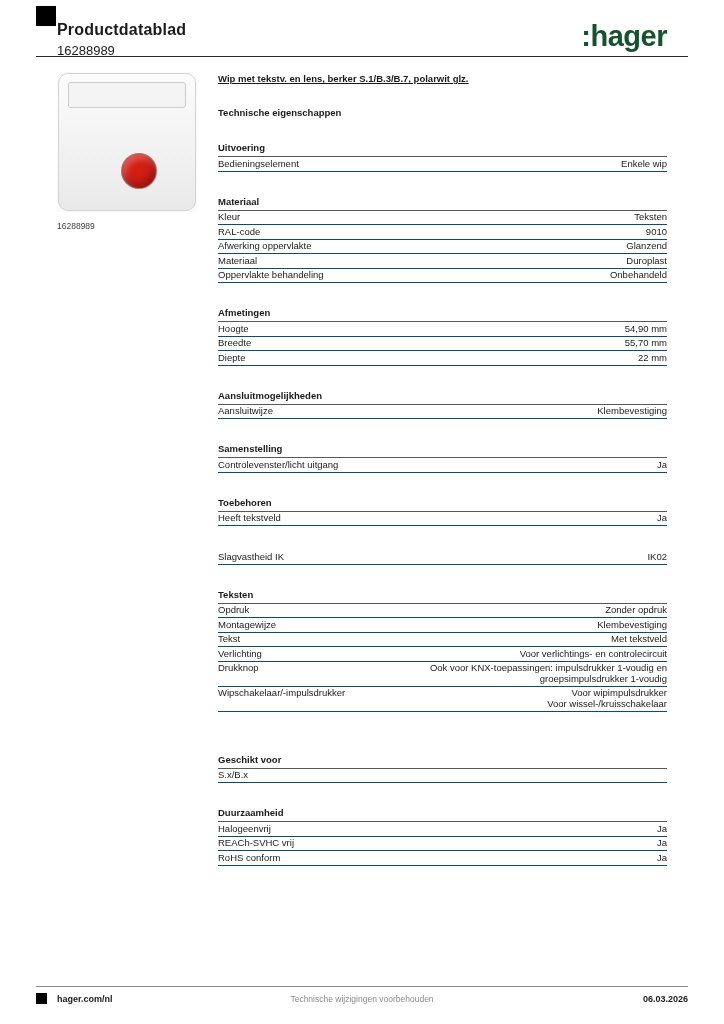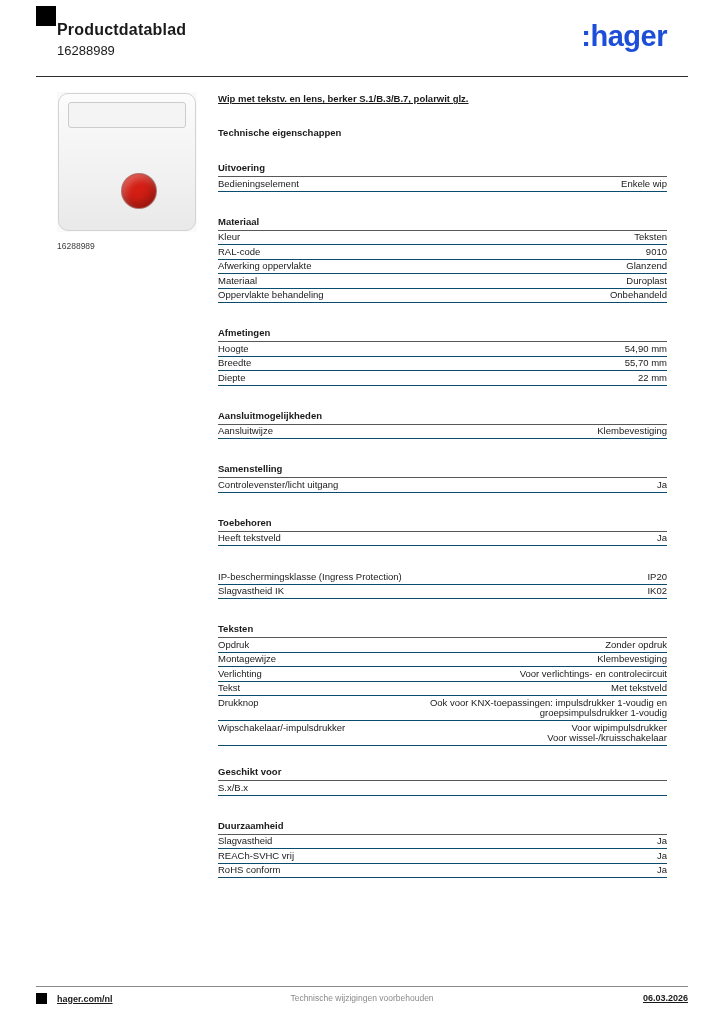--- a/index.html
+++ b/index.html
@@ -7,21 +7,21 @@
   body {
     width: 724px; height: 1024px;
     position: relative;
     overflow: hidden;
     font-family: "Liberation Sans", sans-serif;
     font-size: 9.5px;
     color: #1a1a1a;
   }
 
   
-  .header { position: relative; height: 77px; }
+  .header { position: relative; height: 57px; }
   .corner-square {
     position: absolute; left: 36px; top: 6px;
     width: 20px; height: 20px; background: #000;
   }
   .doc-title {
     position: absolute; left: 57px; top: 21px;
     font-size: 16px; font-weight: bold; letter-spacing: 0.2px;
   }
   .doc-number {
     position: absolute; left: 57px; top: 43px;
@@ -65,21 +65,21 @@
       inset 3px 5px 7px rgba(255,255,255,.28),
       0 0 0 1px rgba(120,12,6,.55);
   }
   .image-caption { margin-top: 9px; font-size: 8.5px; color: #3c3c3c; }
 
   .right-col { flex: 1 1 auto; min-width: 0; }
   .description { font-weight: bold; line-height: 13px; text-decoration: underline; }
   .specs-heading { font-weight: bold; margin-top: 22px; line-height: 11px; }
 
   .section { margin-top: 24px; }
-  .section.extra-gap { margin-top: 20px; }
+  .section.extra-gap { margin-top: 42px; }
   .section-title {
     font-weight: bold; line-height: 11px;
     padding-bottom: 3px;
     border-bottom: 1px solid #58585a;
   }
   .row {
     display: flex; justify-content: space-between; align-items: flex-start;
     border-bottom: 1px solid #0c4a6e;
     padding: 1.5px 0;
   }
@@ -90,42 +90,42 @@
   }
 
   
   .footer {
     position: absolute; left: 36px; right: 36px; top: 986px;
     border-top: 1px solid #8a8a8a;
     padding-top: 6px;
   }
   .footer-inner {
     position: relative;
-    display: flex; justify-content: space-between; text-decoration: underline;
+    display: flex; align-items: center; justify-content: space-between;
   }
   .footer-square {
     width: 11px; height: 11px; background: #000;
     margin-right: 10px; flex: 0 0 11px;
   }
   .footer-left { display: flex; align-items: center; }
   .footer-site { font-weight: bold; font-size: 9px; }
   .footer-notice {
     position: absolute; left: 50%; transform: translateX(-50%);
     font-size: 8.5px; color: #8a8a8a; white-space: nowrap;
   }
   .footer-date { font-weight: bold; font-size: 9px; }
 </style>
 </head>
 <body>
 
 <div class="header">
   <div class="corner-square"></div>
   <div class="doc-title">Productdatablad</div>
   <div class="doc-number">16288989</div>
-  <div class="brand" style="color: #1d4ed8;">:hager</div>
+  <div class="brand" style="color: #14532d;">:hager</div>
   <div class="header-rule"></div>
 </div>
 
 <div class="content">
   <div class="left-col">
     <div class="product-photo">
       <div class="switch-plate">
         <div class="label-strip"></div>
         <div class="red-button" style="background-color: rgb(210, 30, 20);"></div>
       </div>
@@ -198,45 +198,41 @@
         </div>
         <div class="section">
           <div class="section-title">Toebehoren</div>
           <div class="row">
             <div class="label">Heeft tekstveld</div>
             <div class="value">Ja</div>
           </div>
         </div>
         <div class="section">
           <div class="row">
-            <div class="label">IP-beschermingsklasse (Ingress Protection)</div>
-            <div class="value">IP20</div>
-          </div>
-          <div class="row">
             <div class="label">Slagvastheid IK</div>
             <div class="value">IK02</div>
           </div>
         </div>
         <div class="section">
           <div class="section-title">Teksten</div>
           <div class="row">
             <div class="label">Opdruk</div>
             <div class="value">Zonder opdruk</div>
           </div>
           <div class="row">
             <div class="label">Montagewijze</div>
             <div class="value">Klembevestiging</div>
           </div>
           <div class="row">
+            <div class="label">Tekst</div>
+            <div class="value">Met tekstveld</div>
+          </div>
+          <div class="row">
             <div class="label">Verlichting</div>
             <div class="value">Voor verlichtings- en controlecircuit</div>
-          </div>
-          <div class="row">
-            <div class="label">Tekst</div>
-            <div class="value">Met tekstveld</div>
           </div>
           <div class="row">
             <div class="label">Drukknop</div>
             <div class="value">Ook voor KNX-toepassingen: impulsdrukker 1-voudig en
 groepsimpulsdrukker 1-voudig</div>
           </div>
           <div class="row">
             <div class="label">Wipschakelaar/-impulsdrukker</div>
             <div class="value">Voor wipimpulsdrukker
 Voor wissel-/kruisschakelaar</div>
@@ -245,21 +241,21 @@
         <div class="section extra-gap">
           <div class="section-title">Geschikt voor</div>
           <div class="row">
             <div class="label">S.x/B.x</div>
             <div class="value"></div>
           </div>
         </div>
         <div class="section">
           <div class="section-title">Duurzaamheid</div>
           <div class="row">
-            <div class="label">Slagvastheid</div>
+            <div class="label">Halogeenvrij</div>
             <div class="value">Ja</div>
           </div>
           <div class="row">
             <div class="label">REACh-SVHC vrij</div>
             <div class="value">Ja</div>
           </div>
           <div class="row">
             <div class="label">RoHS conform</div>
             <div class="value">Ja</div>
           </div>

